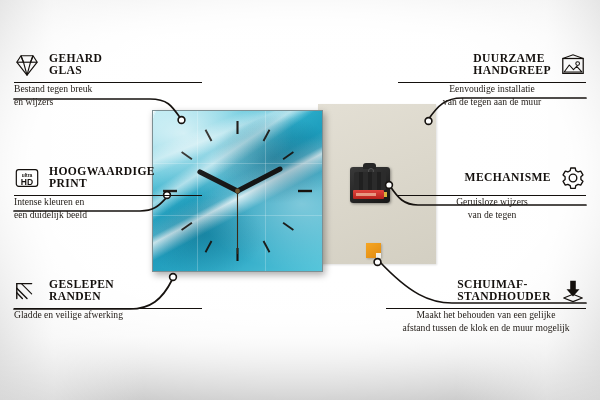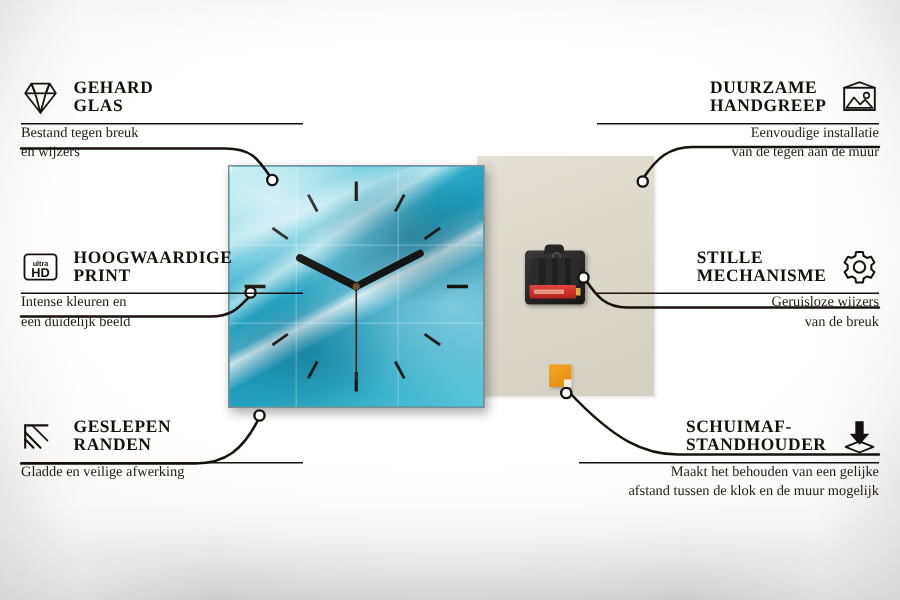--- a/index.html
+++ b/index.html
@@ -69,21 +69,21 @@
 
   
   .feat{position:absolute;width:188px;}
   .feat .head{display:flex;align-items:center;gap:9px;line-height:1.07;}
   .feat.right .head{flex-direction:row-reverse;}
   .feat .title{font-weight:bold;font-size:11.6px;letter-spacing:.4px;color:#14100d;
     text-transform:uppercase;}
   .feat.right .title{text-align:left;}
   .rule{height:0;border-top:1.1px solid #14100d;margin-top:4px;}
   .desc{font-size:9.6px;line-height:1.32;color:#201b16;margin-top:0;}
-  .feat.right .desc{text-align:right;}
+  .feat.right .desc{text-align:center;}
   .ico{flex:0 0 auto;width:26px;height:26px;display:block;}
 </style>
 </head>
 <body>
 
 <div id="stage">
 
   <div class="bg-base"></div>
   <div class="bg-vert"></div>
   <div class="bg-horz"></div>
@@ -248,28 +248,27 @@
 
   <div class="feat right" style="left:398px;top:165px;">
     <div class="head">
       <svg class="ico" viewBox="0 0 28 28">
         <g fill="none" stroke="#14100d" stroke-width="1.45" stroke-linejoin="round">
           <path d="M11.6 3.2 h4.8 l.6 2.9 2.5 1.4 2.8-.9 2.4 4.1-2.2 2 0 2.9 2.2 2-2.4 4.1-2.8-.9-2.5 1.4-.6 2.9h-4.8l-.6-2.9-2.5-1.4-2.8.9-2.4-4.1 2.2-2 0-2.9-2.2-2 2.4-4.1 2.8.9 2.5-1.4z"></path>
           <circle cx="14" cy="14" r="4.1"></circle>
         </g>
       </svg>
       <div class="title">
-        <div>STILLE</div>
         <div>MECHANISME</div>
       </div>
     </div>
     <div class="rule"></div>
     <div class="desc">
       <div>Geruisloze wijzers</div>
-      <div>van de breuk</div>
+      <div>van de tegen</div>
     </div>
   </div>
 
   <div class="feat right" style="left:386px;top:278px;width:200px;">
     <div class="head">
       <svg class="ico" viewBox="0 0 28 28">
         <path d="M11 3 h6 v9 h4 l-7 8 -7-8 h4 z" fill="#14100d"></path>
         <path d="M4 21.5 L14 17.5 L24 21.5 L14 25.5 Z" fill="none" stroke="#14100d" stroke-width="1.3" stroke-linejoin="round"></path>
       </svg>
       <div class="title">

